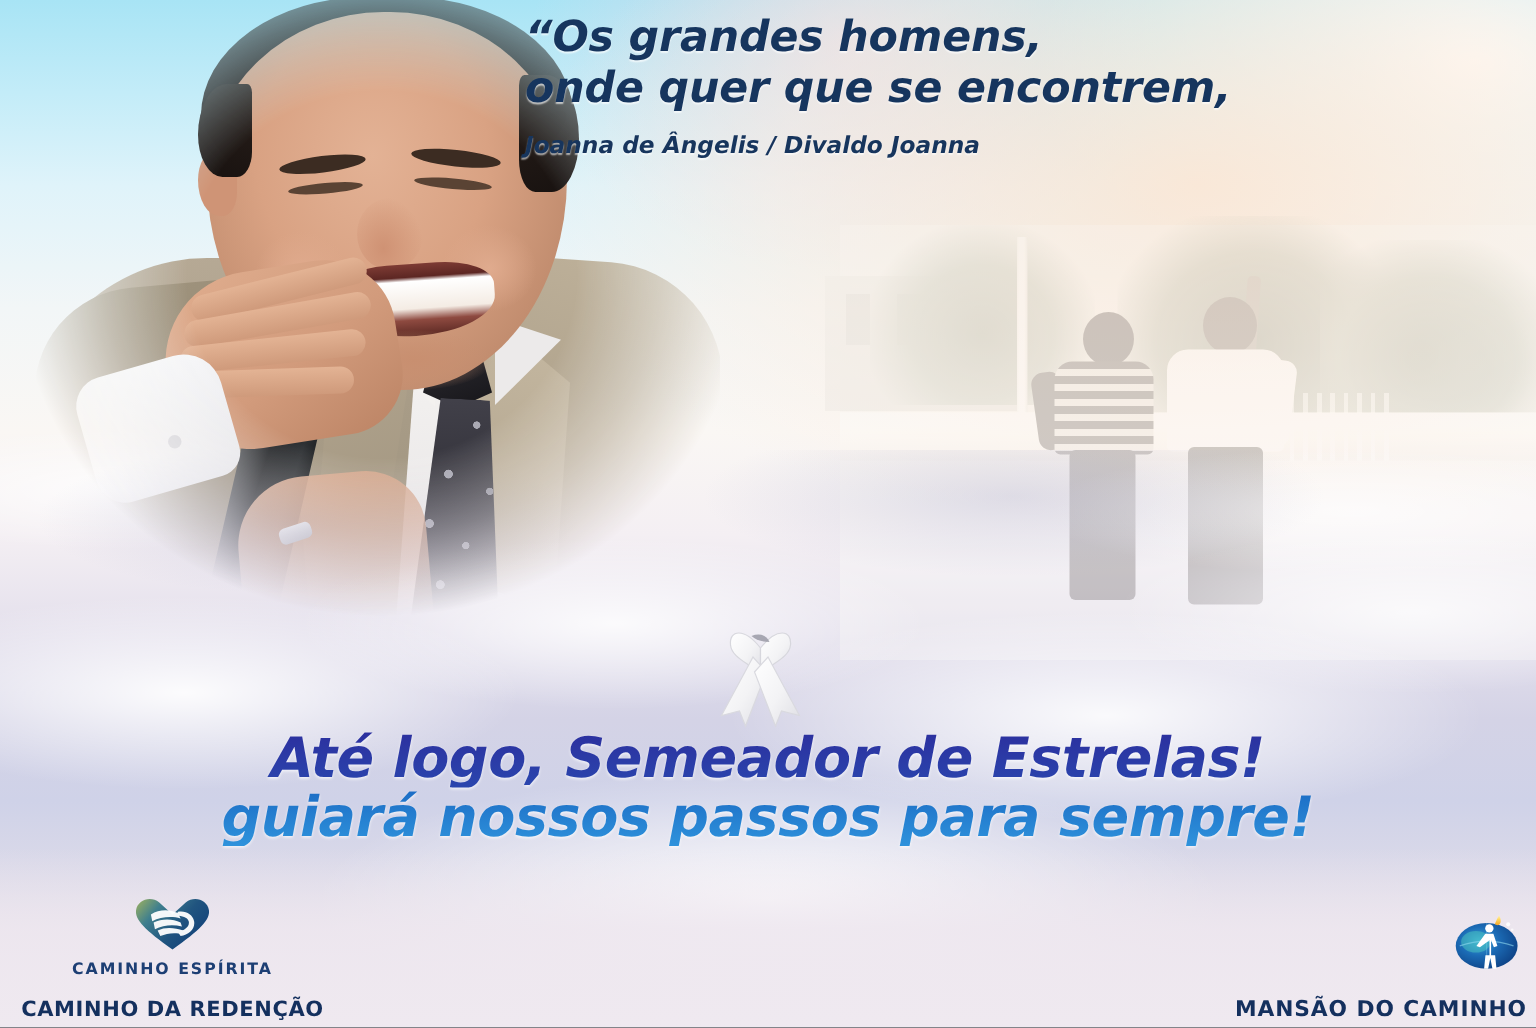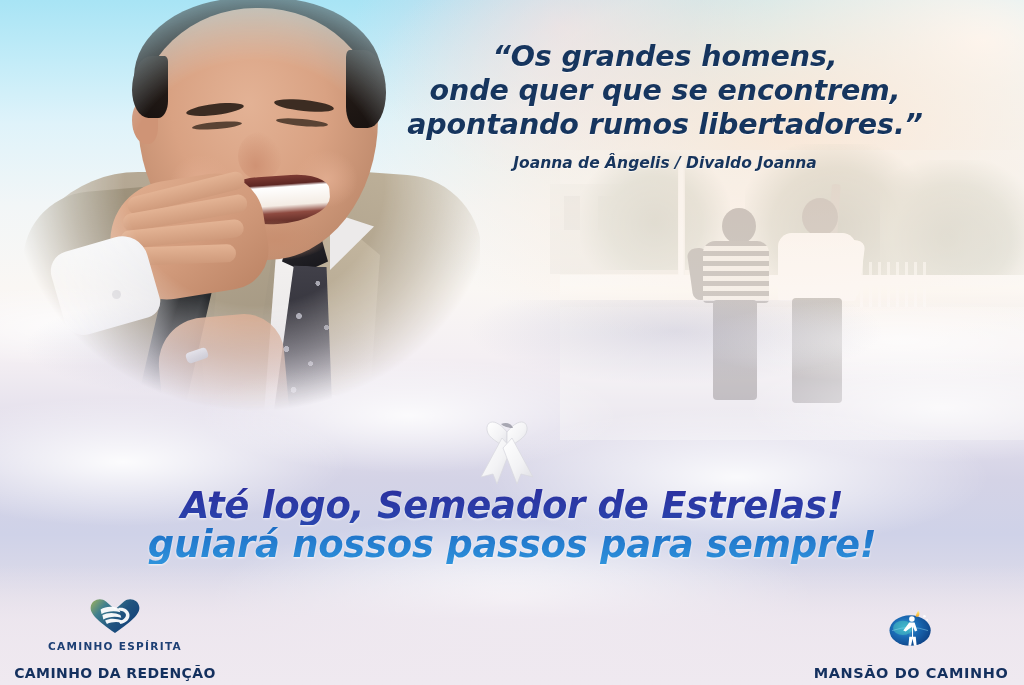--- a/index.html
+++ b/index.html
@@ -256,22 +256,22 @@
   .hand2 {
     position:absolute; left:150px; top:322px; width:126px; height:120px;
     background:linear-gradient(170deg, rgba(219,172,145,.92) 0%, rgba(206,156,128,.72) 60%, rgba(200,150,122,0) 100%);
     border-radius:46px 40px 26px 30px; transform:rotate(-5deg);
   }
   .ring-band { position:absolute; left:176px; top:356px; width:22px; height:11px; border-radius:4px;
     background:linear-gradient(180deg,#e8e8ec,#b8b8c0); transform:rotate(-18deg); }
 
   
   .quote {
-    position:absolute; right:44px; top:40px; width:630px;
-    text-align:center;
+    position:absolute; right:44px; top:8px; width:630px;
+    text-align:left;
   }
   .quote-line {
     font-style: italic;
     font-weight: 700;
     font-size: 28.5px;
     line-height: 34px;
     color: #16355e;
     letter-spacing: -0.1px;
     white-space: nowrap;
     text-shadow: 0 1px 1px rgba(255,255,255,.65);
@@ -310,21 +310,21 @@
   .hl-line.l1 { background: linear-gradient(180deg,#2c2f9e 0%,#2a46ae 100%);
                 -webkit-background-clip:text; background-clip:text; }
   .hl-line.l2 { background: linear-gradient(180deg,#214fb6 0%,#1d68c2 100%);
                 -webkit-background-clip:text; background-clip:text; }
   .hl-line.l3 { background: linear-gradient(180deg,#1b6bc4 0%,#2f93dc 100%);
                 -webkit-background-clip:text; background-clip:text; }
 
   
   .logo { position:absolute; bottom:4px; }
   .logo-left  { left:2px;  width:226px; text-align:center; }
-  .logo-right { right:6px; width:214px; text-align:center; }
+  .logo-right { right:6px; width:214px; text-align:right; }
   .logo-mark { display:block; margin:0 auto; }
   .logo-t1 {
     font-size: 10.5px; font-weight:700; letter-spacing: 1.3px;
     color:#1d3f74; margin-top:1px;
   }
   .logo-t2 {
     font-size: 14px; font-weight:800; letter-spacing: 0.4px;
     color:#14305e; margin-top:13px;
   }
   .logo-right .logo-t2 { font-size:14.5px; letter-spacing:0.6px; }
@@ -410,21 +410,20 @@
       <div class="cuff"></div>
       <div class="cuff-btn"></div>
       <div class="hand2"></div>
       <div class="ring-band"></div>
     </div>
   </div>
 
   <div class="quote">
     <div class="quote-line">“Os grandes homens,</div>
     <div class="quote-line">onde quer que se encontrem,</div>
-    <div class="quote-line">apontando rumos libertadores.”</div>
     <div class="quote-attrib">Joanna de Ângelis / Divaldo Joanna</div>
   </div>
 
   <div class="ribbon">
     <svg viewBox="0 0 58 78" width="58" height="78" aria-hidden="true">
       <defs>
         <linearGradient id="rg" x1="0" y1="0" x2="1" y2="1">
           <stop offset="0%" stop-color="#ffffff"></stop>
           <stop offset="55%" stop-color="#f3f3f5"></stop>
           <stop offset="100%" stop-color="#dedee4"></stop>

